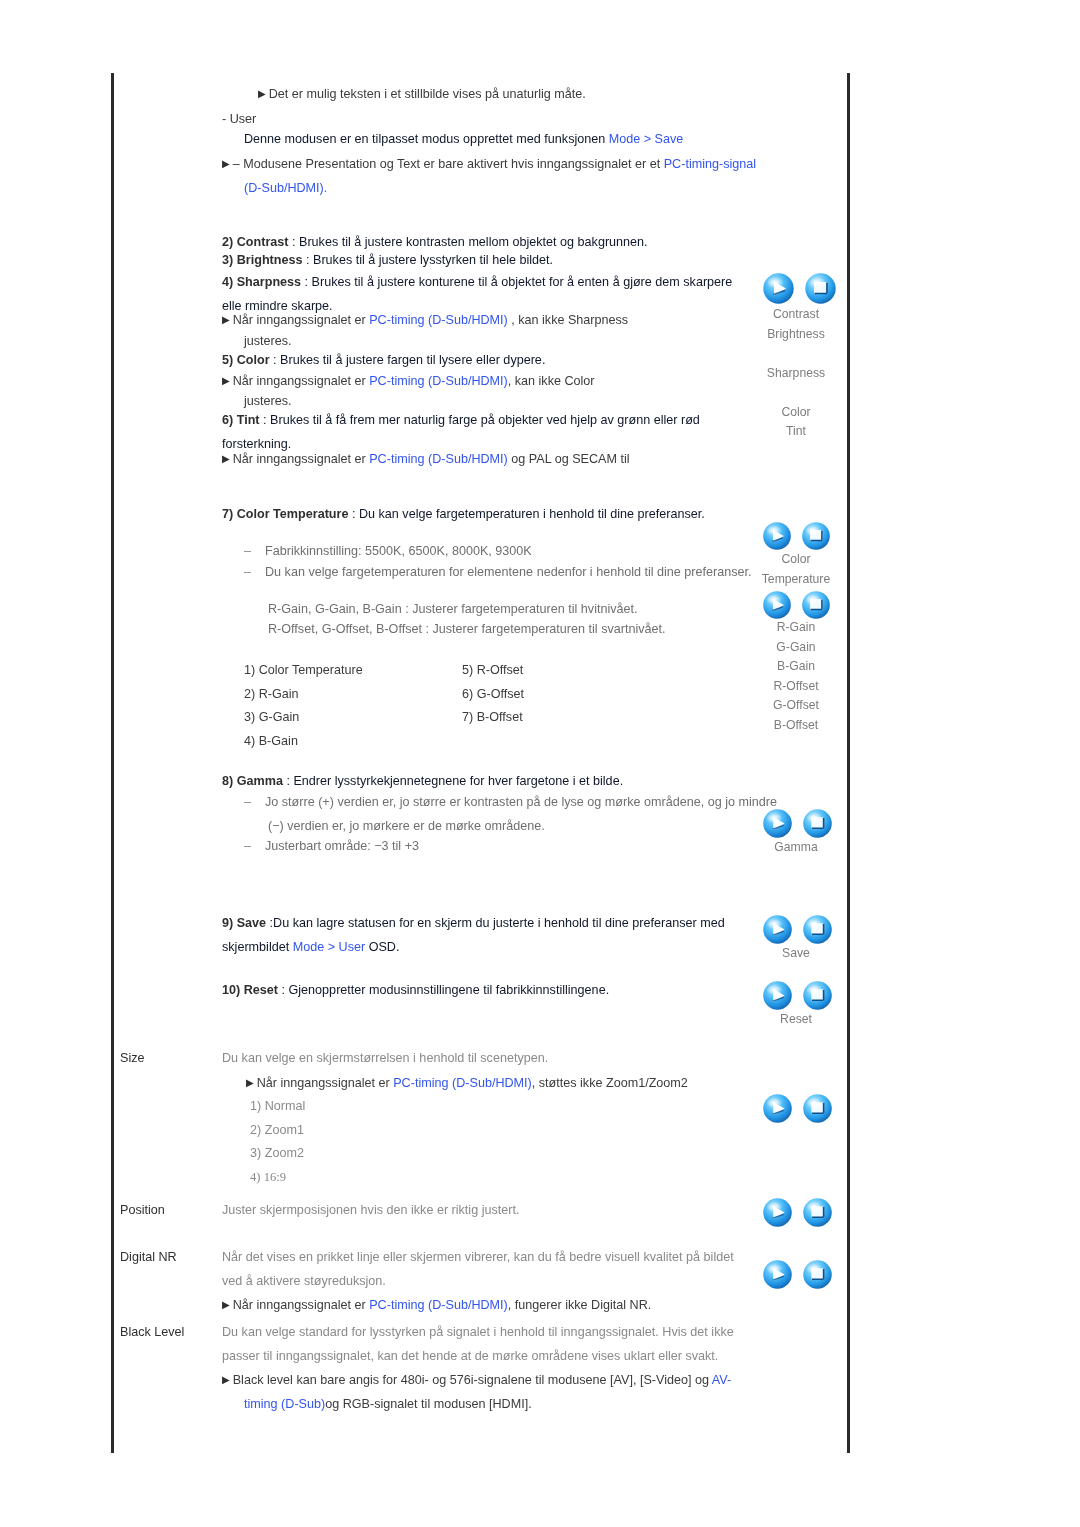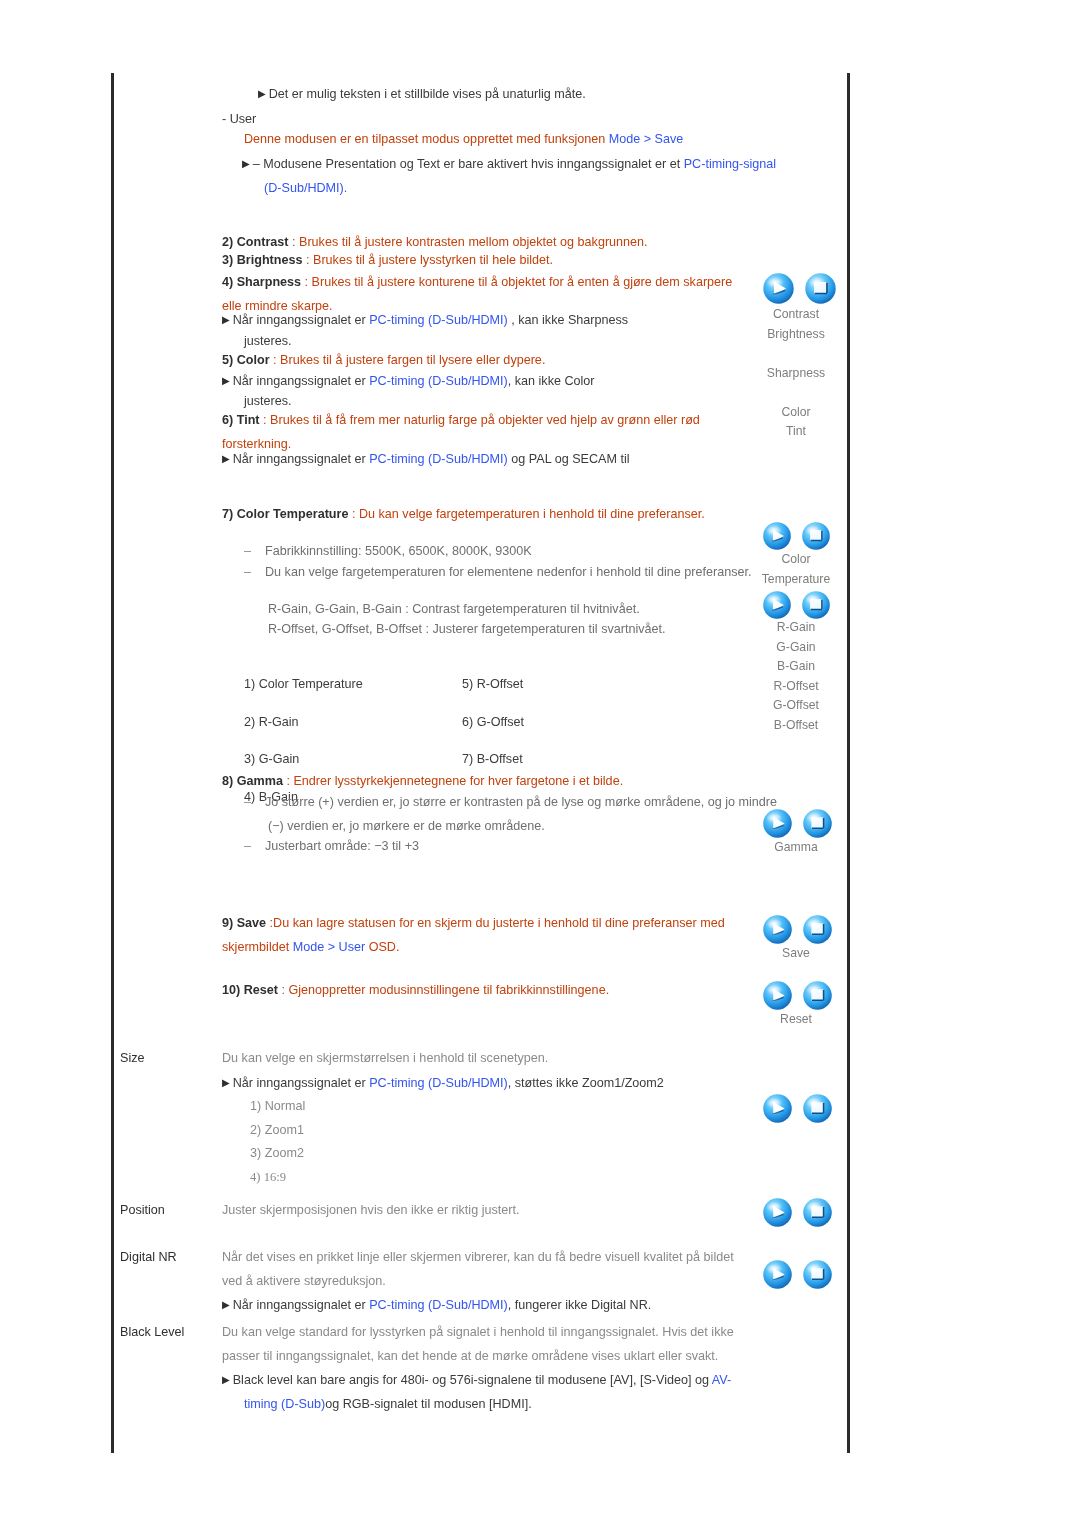--- a/index.html
+++ b/index.html
@@ -34,32 +34,32 @@
     left:222px;
     width:520px;
     font-size:12.6px;
     line-height:23.5px;
     color:#8a8a8a;
   }
 
   .lbl{color:#2f2f2f;font-weight:bold;}
   .plain{color:#3b3b3b;}
   .mid{color:#6f6f6f;}
-  .lt{color:#c2410c;}
+  .lt{color:#0f172a;}
   .lnk{color:#3355ee;}
   .bullet{font-size:10px;color:#2f2f2f;vertical-align:1px;margin-right:3px;}
   .dash{color:#8a8a8a;}
 
   .indent1{padding-left:22px;}
   .indent2{padding-left:36px;}
-  .hang{padding-left:50px;text-indent:-50px;margin-left:20px;}
+  .hang{padding-left:50px;text-indent:-50px;}
 
   
   .colgrid{position:relative;}
-  .colgrid .c1{display:inline-block;width:218px;margin-top:14px;}
+  .colgrid .c1{display:inline-block;width:218px;}
   .colgrid .c2{display:inline-block;}
 
   
   .defrow{position:absolute;left:0;width:1080px;}
   .defterm{
     position:absolute;left:120px;width:100px;
     font-size:12.6px;line-height:23.5px;color:#2f2f2f;
   }
   .defbody{
     position:absolute;left:222px;width:520px;
@@ -142,21 +142,21 @@
     <span class="lbl">7) </span><span class="lbl">Color Temperature</span><span class="lt"> : Du kan velge fargetemperaturen i henhold til dine preferanser.</span>
   </div>
 
   <div class="txtcol" style="top:540px;padding-left:46px;text-indent:-24px;">
     <span class="dash">–&nbsp;&nbsp;&nbsp;&nbsp;</span><span class="mid">Fabrikkinnstilling: 5500K, 6500K, 8000K, 9300K</span>
   </div>
   <div class="txtcol" style="top:561px;padding-left:46px;text-indent:-24px;width:490px;">
     <span class="dash">–&nbsp;&nbsp;&nbsp;&nbsp;</span><span class="mid">Du kan velge fargetemperaturen for elementene nedenfor i henhold til dine preferanser.</span>
   </div>
   <div class="txtcol" style="top:598px;padding-left:46px;">
-    <span class="mid">R-Gain, G-Gain, B-Gain : Contrast fargetemperaturen til hvitnivået.</span>
+    <span class="mid">R-Gain, G-Gain, B-Gain : Justerer fargetemperaturen til hvitnivået.</span>
   </div>
   <div class="txtcol" style="top:618px;padding-left:46px;">
     <span class="mid">R-Offset, G-Offset, B-Offset : Justerer fargetemperaturen til svartnivået.</span>
   </div>
 
   <div class="txtcol colgrid" style="top:659px;padding-left:22px;">
     <div><span class="c1 plain">1) Color Temperature</span><span class="c2 plain">5) R-Offset</span></div>
     <div><span class="c1 plain">2) R-Gain</span><span class="c2 plain">6) G-Offset</span></div>
     <div><span class="c1 plain">3) G-Gain</span><span class="c2 plain">7) B-Offset</span></div>
     <div><span class="c1 plain">4) B-Gain</span></div>
@@ -177,21 +177,21 @@
   </div>
 
   <div class="txtcol" style="top:979px;">
     <span class="lbl">10) </span><span class="lbl">Reset</span><span class="lt"> : Gjenoppretter modusinnstillingene til fabrikkinnstillingene.</span>
   </div>
 
   <div class="defrow" style="top:1047px;">
     <div class="defterm">Size</div>
     <div class="defbody">
       <div>Du kan velge en skjermstørrelsen i henhold til scenetypen.</div>
-      <div style="padding-left:22px;text-indent:-22px;">
+      <div style="padding-left:22px;text-indent:-22px;margin-left:24px;">
         <span class="bullet">▶</span><span class="plain">Når inngangssignalet er </span><span class="lnk">PC-timing (D-Sub/HDMI)</span><span class="plain">, støttes ikke Zoom1/Zoom2</span>
       </div>
       <div style="padding-left:28px;">1) Normal</div>
       <div style="padding-left:28px;">2) Zoom1</div>
       <div style="padding-left:28px;">3) Zoom2</div>
       <div style="padding-left:28px;font-family:Liberation Serif, serif;">4) 16:9</div>
     </div>
   </div>
 
   <div class="defrow" style="top:1199px;">

